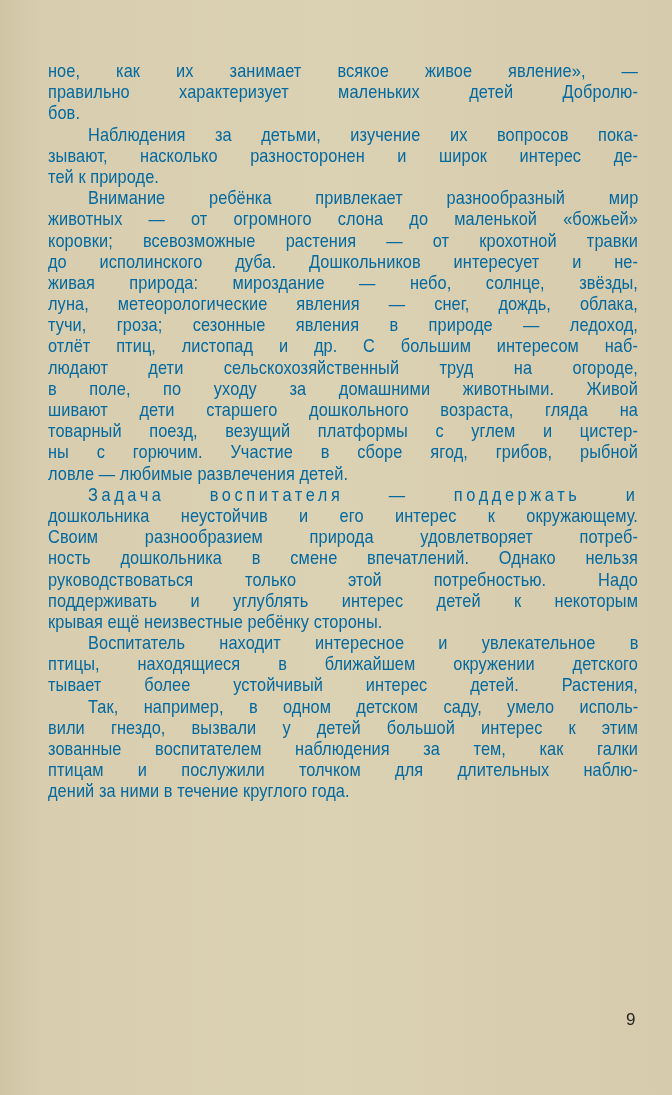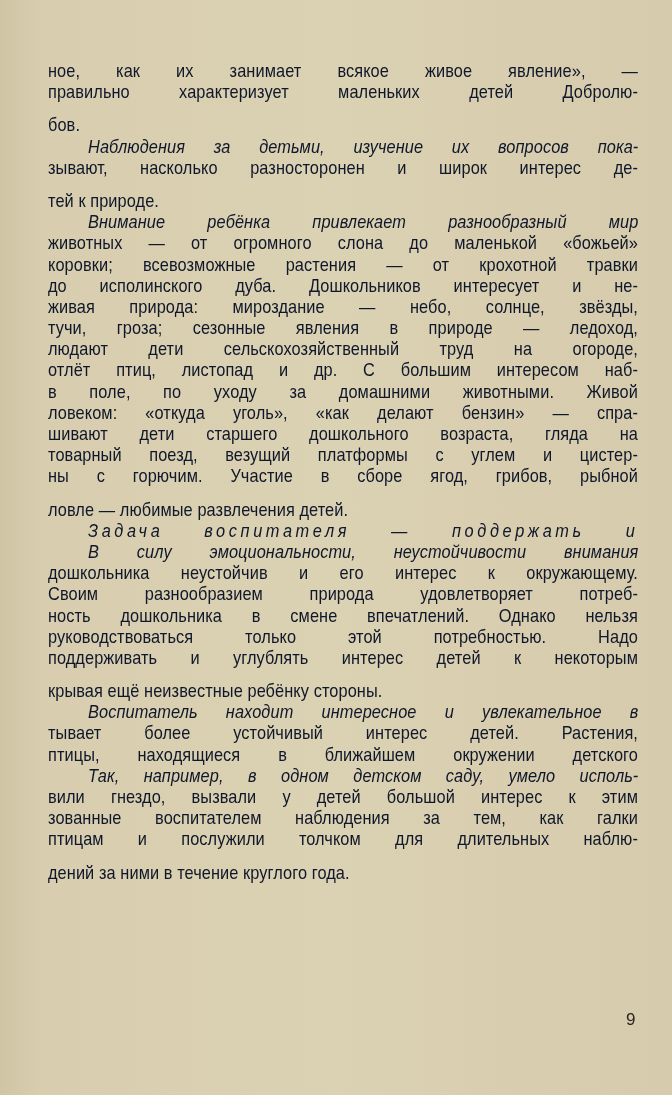--- a/index.html
+++ b/index.html
@@ -5,26 +5,26 @@
   html, body { margin: 0; padding: 0; }
   body {
     width: 672px; height: 1095px; overflow: hidden;
     background: #d8ceaf;
     background-image: linear-gradient(90deg, #cfc4a3 0px, #d8ceaf 40px, #dbd1b3 50%, #d6cbac 100%);
     position: relative;
   }
   .page {
     position: absolute; left: 48px; top: 60px; width: 590px;
     font-family: "Liberation Sans Narrow", "Liberation Sans", sans-serif;
-    font-size: 19px; line-height: 21.2px; color: #0f172a;
+    font-size: 19px; line-height: 21.2px; color: #0369a1;
     text-align: justify; letter-spacing: 0.1px;
   }
   .line { display: block; white-space: nowrap; text-align-last: justify; text-align: justify; height: 21.2px; overflow: visible; transform-origin: left; }
-  .line.last { text-align-last: left; margin-top: 12px; }
-  .indent { padding-left: 40px; font-style: italic; }
+  .line.last { text-align-last: left; }
+  .indent { padding-left: 40px; }
   .spaced { letter-spacing: 4.2px; }
   .page-number {
     position: absolute; left: 626px; top: 1010px;
     font-family: "Liberation Sans", sans-serif; font-size: 17px; color: #2a2620;
   }
   .narrow { display:inline-block; transform: scaleX(0.86); transform-origin: left; width: 686px; text-align: justify; text-align-last: justify; }
   .narrow.last { text-align-last: left; }
 </style>
 </head>
 <body>
@@ -39,46 +39,45 @@
       <span class="line indent"><span class="narrow" style="width: 640px;">Наблюдения за детьми, изучение их вопросов пока-</span></span>
       <span class="line"><span class="narrow">зывают, насколько разносторонен и широк интерес де-</span></span>
       <span class="line last"><span class="narrow last">тей к природе.</span></span>
     </div>
     <div>
       <span class="line indent"><span class="narrow" style="width: 640px;">Внимание ребёнка привлекает разнообразный мир</span></span>
       <span class="line"><span class="narrow">животных — от огромного слона до маленькой «божьей»</span></span>
       <span class="line"><span class="narrow">коровки; всевозможные растения — от крохотной травки</span></span>
       <span class="line"><span class="narrow">до исполинского дуба. Дошкольников интересует и не-</span></span>
       <span class="line"><span class="narrow">живая природа: мироздание — небо, солнце, звёзды,</span></span>
+      <span class="line"><span class="narrow">луна, метеорологические явления — снег, дождь, облака,</span></span>
       <span class="line"><span class="narrow">тучи, гроза; сезонные явления в природе — ледоход,</span></span>
+      <span class="line"><span class="narrow">отлёт птиц, листопад и др. С большим интересом наб-</span></span>
       <span class="line"><span class="narrow">людают дети сельскохозяйственный труд на огороде,</span></span>
-      <span class="line"><span class="narrow">отлёт птиц, листопад и др. С большим интересом наб-</span></span>
       <span class="line"><span class="narrow">в поле, по уходу за домашними животными. Живой</span></span>
-      <span class="line"><span class="narrow">ловеком: «откуда уголь», «как делают бензин» — спра-</span></span>
       <span class="line"><span class="narrow">шивают дети старшего дошкольного возраста, гляда на</span></span>
       <span class="line"><span class="narrow">товарный поезд, везущий платформы с углем и цистер-</span></span>
       <span class="line"><span class="narrow">ны с горючим. Участие в сборе ягод, грибов, рыбной</span></span>
       <span class="line last"><span class="narrow last">ловле — любимые развлечения детей.</span></span>
     </div>
     <div>
       <span class="line indent spaced"><span class="narrow" style="width: 640px;">Задача воспитателя — поддержать и</span></span>
     </div>
     <div>
-      <span class="line indent"><span class="narrow" style="width: 640px;">В силу эмоциональности, неустойчивости внимания</span></span>
       <span class="line"><span class="narrow">дошкольника неустойчив и его интерес к окружающему.</span></span>
       <span class="line"><span class="narrow">Своим разнообразием природа удовлетворяет потреб-</span></span>
       <span class="line"><span class="narrow">ность дошкольника в смене впечатлений. Однако нельзя</span></span>
       <span class="line"><span class="narrow">руководствоваться только этой потребностью. Надо</span></span>
       <span class="line"><span class="narrow">поддерживать и углублять интерес детей к некоторым</span></span>
       <span class="line last"><span class="narrow last">крывая ещё неизвестные ребёнку стороны.</span></span>
     </div>
     <div>
       <span class="line indent"><span class="narrow" style="width: 640px;">Воспитатель находит интересное и увлекательное в</span></span>
+      <span class="line"><span class="narrow">птицы, находящиеся в ближайшем окружении детского</span></span>
       <span class="line"><span class="narrow">тывает более устойчивый интерес детей. Растения,</span></span>
-      <span class="line"><span class="narrow">птицы, находящиеся в ближайшем окружении детского</span></span>
     </div>
     <div>
       <span class="line indent"><span class="narrow" style="width: 640px;">Так, например, в одном детском саду, умело исполь-</span></span>
       <span class="line"><span class="narrow">вили гнездо, вызвали у детей большой интерес к этим</span></span>
       <span class="line"><span class="narrow">зованные воспитателем наблюдения за тем, как галки</span></span>
       <span class="line"><span class="narrow">птицам и послужили толчком для длительных наблю-</span></span>
       <span class="line last"><span class="narrow last">дений за ними в течение круглого года.</span></span>
     </div>
   </div>
 <div class="page-number">9</div>

